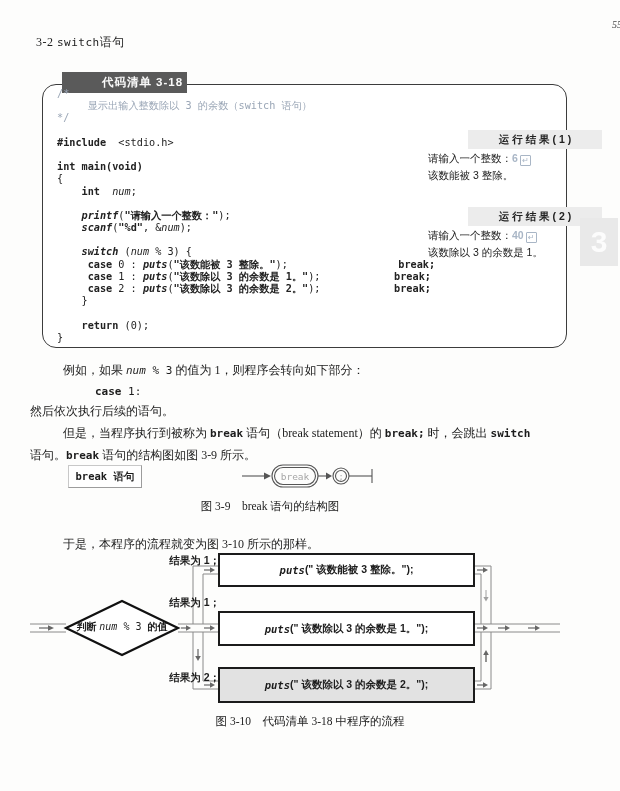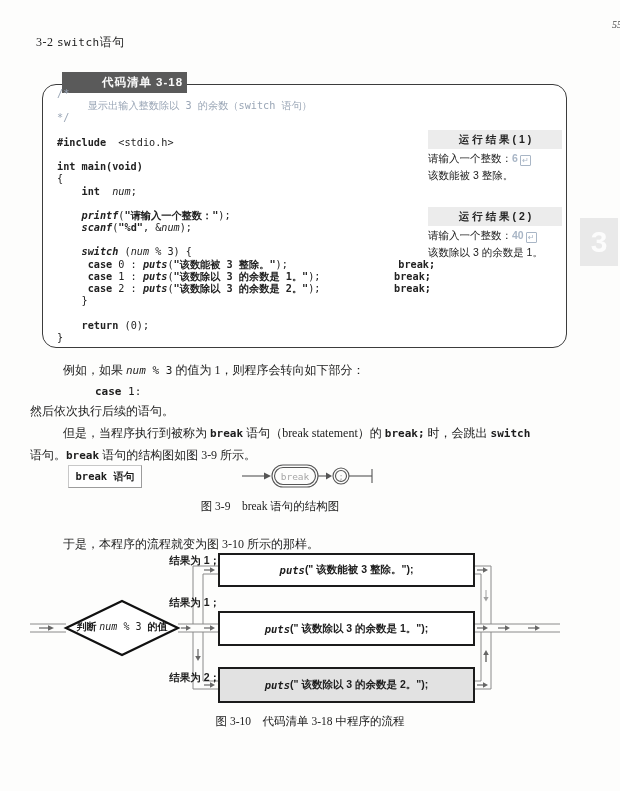--- a/index.html
+++ b/index.html
@@ -30,21 +30,21 @@
   .sg-c  { font-family:"DejaVu Sans Mono",monospace; color:#9aa6b6; }
   .sg-s  { font-family:"Liberation Serif",serif; }
   .sg-mb { font-family:"DejaVu Sans Mono",monospace; font-weight:bold; font-size:11px; }
   .sg-mi { font-family:"DejaVu Sans Mono",monospace; font-style:italic; font-size:11px; }
   .para .sg-m { font-size:11px; }
   .sg-g  { font-family:"Liberation Sans",sans-serif; font-weight:bold; }
 
   
   .res-title { width:134px; height:19px; background:#ececec; text-align:center;
                font-family:"Liberation Sans",sans-serif; font-weight:bold; font-size:10.5px;
-               line-height:19px; color:#222; }
+               line-height:19px; color:#222;margin-left:40px; }
   .res-line { font-family:"Liberation Sans",sans-serif; font-size:10.5px; color:#222;
               font-weight:500; white-space:nowrap; }
   .res-input { color:#a9b6c6; font-weight:bold; }
   .enter-icon { display:inline-block; width:11px; height:11px; border:1px solid #a9b6c6;
                 border-radius:1px; margin-left:2px; vertical-align:-1px; text-align:center;
                 font-size:8px; line-height:9px; color:#a9b6c6; }
 
   
   .chapter-tab { left:580px; top:218px; width:38px; height:48px; background:#e9e9e9;
                  color:#fcfcfc; font-family:"Liberation Sans",sans-serif; font-weight:bold;

